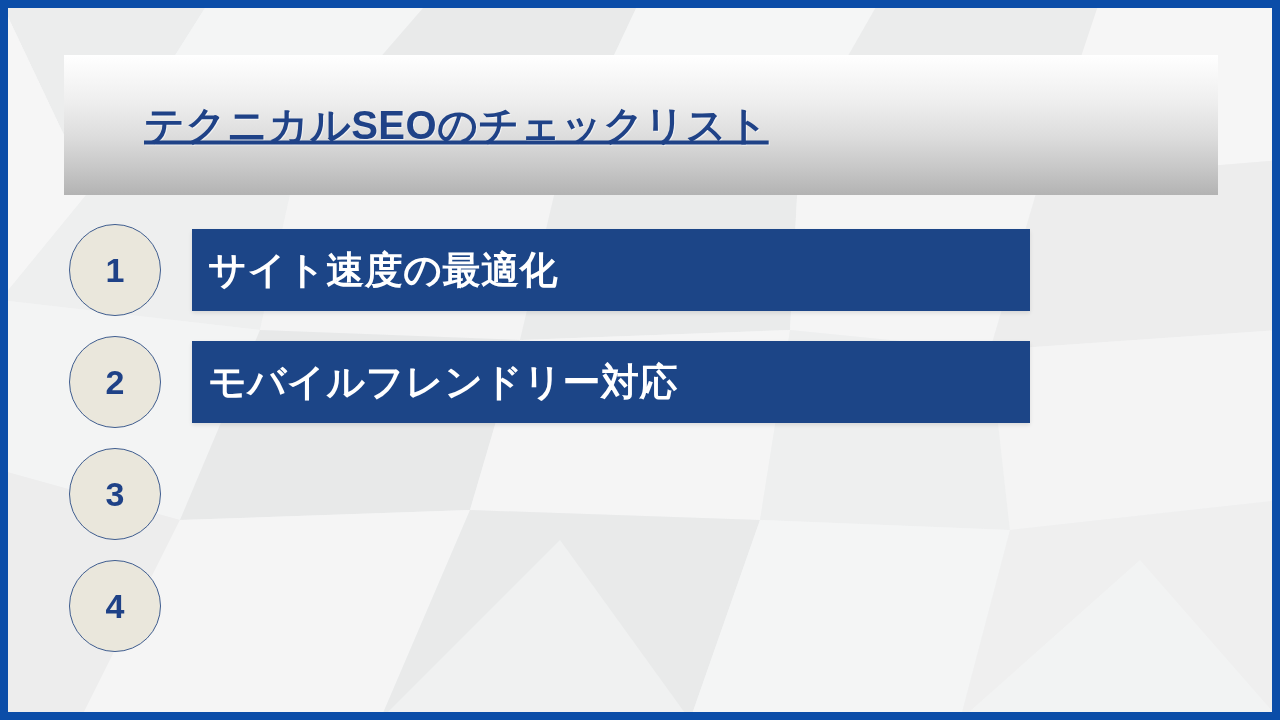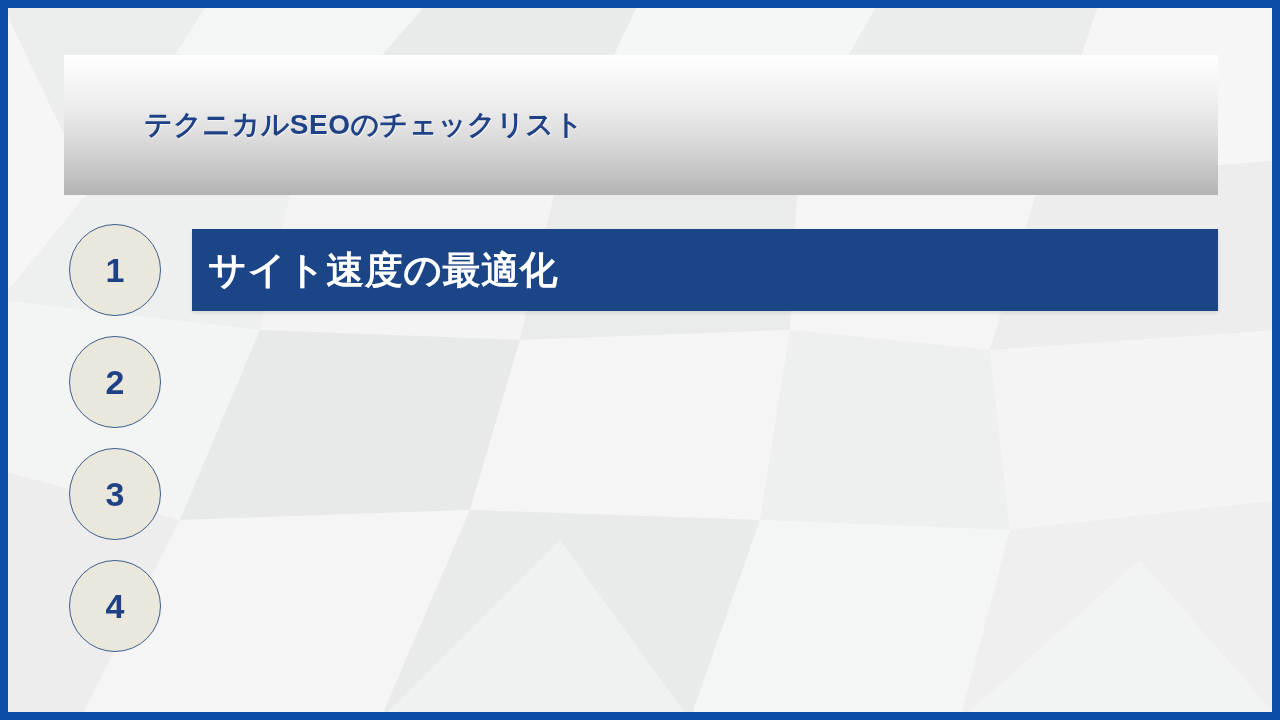--- a/index.html
+++ b/index.html
@@ -46,26 +46,27 @@
                 #dddddd 58%,
                 #c8c8c8 80%,
                 #b3b3b3 100%);
     z-index: 10;
   }
   .title-text {
     position: absolute;
     left: 80px;
     top: 50%;
     transform: translateY(-50%);
-    font-size: 28px;
+    font-size: 40px;
     font-weight: bold;
     color: #1f4287;
     letter-spacing: 0.5px;
     white-space: nowrap;
     text-shadow: 1px 1px 0 rgba(255,255,255,0.55);
+    text-decoration: underline;
   }
   
   .rows {
     position: absolute;
     left: 0;
     top: 229px;
     width: 1280px;
     z-index: 20;
   }
   .row {
@@ -90,21 +91,21 @@
   .num-circle span {
     font-size: 34px;
     font-weight: bold;
     color: #1f4287;
     line-height: 1;
   }
   .bar {
     position: absolute;
     left: 192px;
     top: 0;
-    width: 1026px;
+    width: 838px;
     height: 82px;
     background: #1c4587;
     display: flex;
     align-items: center;
     box-shadow: 0 2px 4px rgba(0,0,0,0.10);
   }
   .bar-label {
     padding-left: 16px;
     font-size: 38px;
     font-weight: bold;
@@ -159,20 +160,23 @@
       </div>
       <div class="bar">
         <div class="bar-label">サイト速度の最適化</div>
       </div>
     </div>
 
     <div class="row">
       <div class="num-circle">
         <span>2</span>
       </div>
+      <div class="bar">
+        <div class="bar-label">モバイルフレンドリー対応</div>
+      </div>
     </div>
 
     <div class="row">
       <div class="num-circle">
         <span>3</span>
       </div>
     </div>
 
     <div class="row">
       <div class="num-circle">

